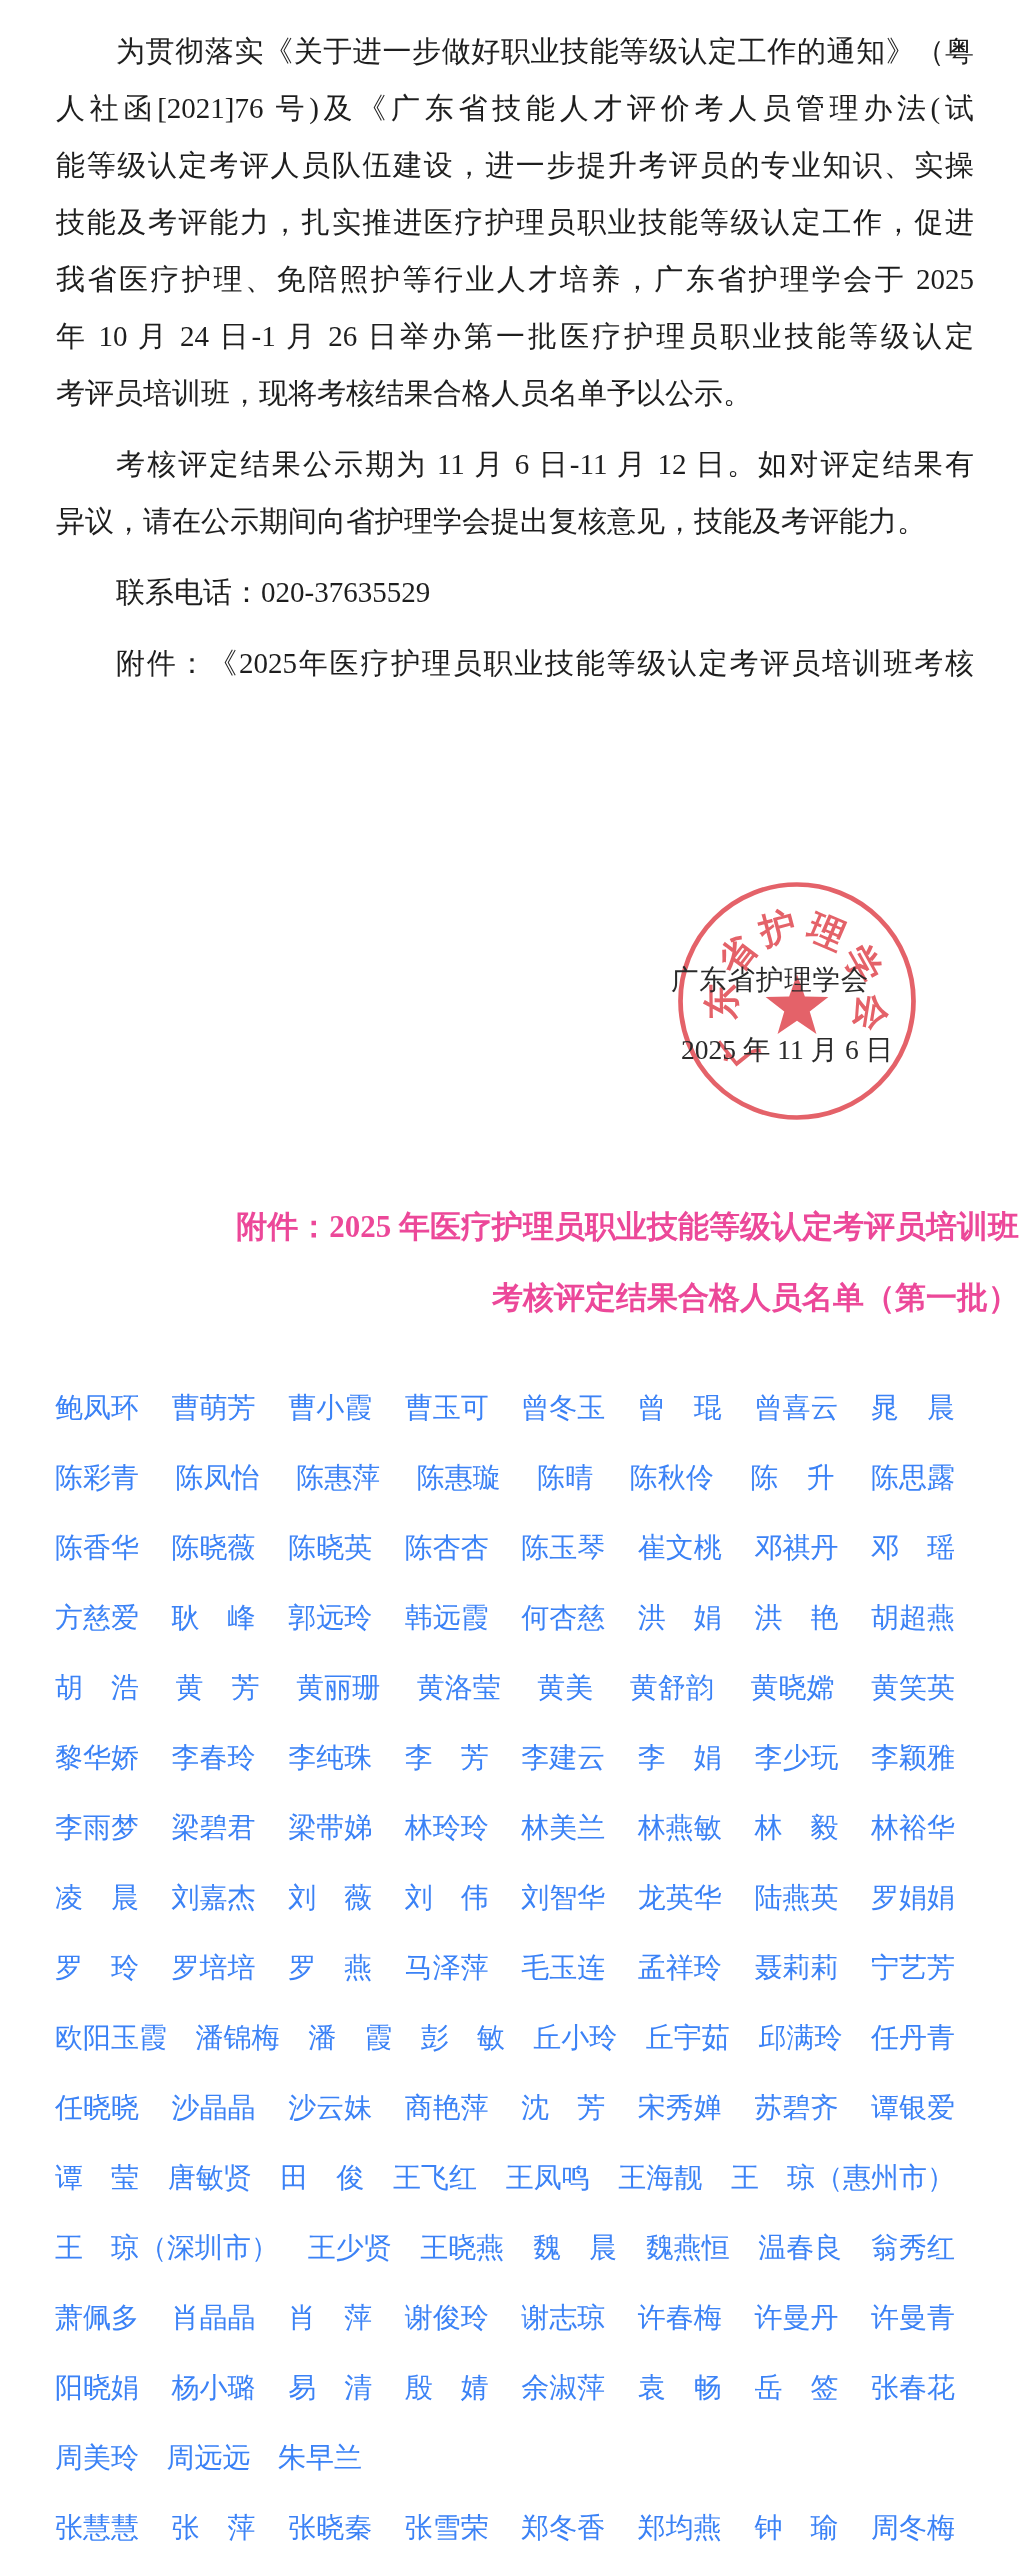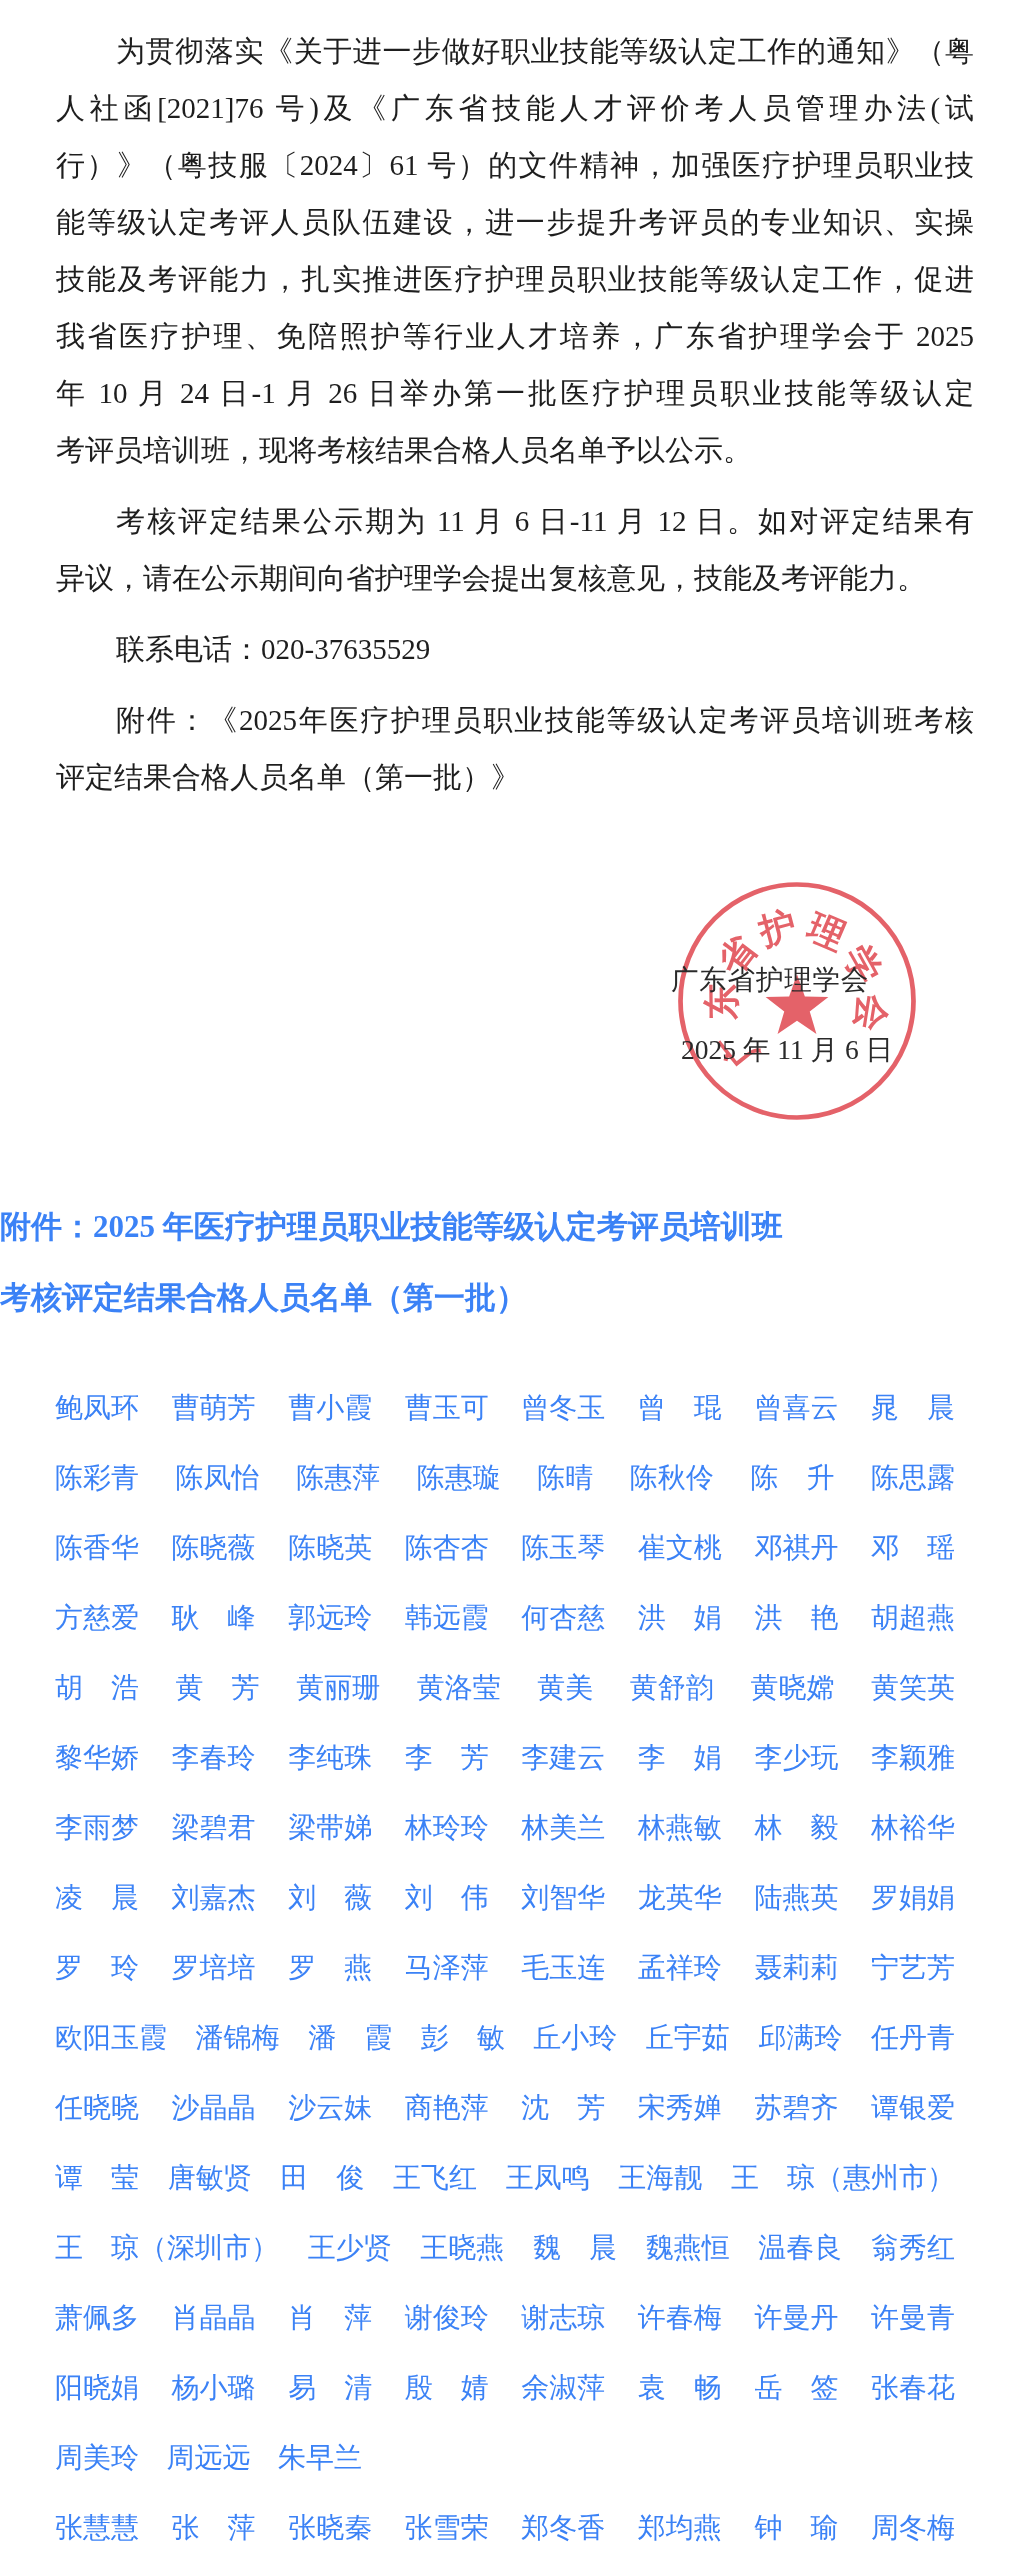--- a/index.html
+++ b/index.html
@@ -61,25 +61,25 @@
     color: #2a2a2a;
     white-space: pre;
   }
 
   
   .att-title {
     position: absolute;
     left: 0;
     top: 1191px;
     width: 1019px;
-    text-align: left;
+    text-align: right;
     font-size: 31px;
     line-height: 71px;
     font-weight: bold;
-    color: #3b82f6;
+    color: #ec4899;
   }
   .att-title span { display: block; white-space: pre; }
 
   
   .names {
     position: absolute;
     left: 55px;
     top: 1373px;
     width: 900px;
     font-size: 28px;
@@ -97,37 +97,35 @@
 </style>
 </head>
 <body>
 
 <div id="page">
 
   <div class="notice">
     <div class="para">
       <span class="line indent">为贯彻落实《关于进一步做好职业技能等级认定工作的通知》（粤</span>
       <span class="line">人社函[2021]76 号)及《广东省技能人才评价考人员管理办法(试</span>
-      <span class="line">行）》（粤技服〔2024〕61 号）的文件精神，加强医疗护理员职业技</span>
       <span class="line">能等级认定考评人员队伍建设，进一步提升考评员的专业知识、实操</span>
       <span class="line">技能及考评能力，扎实推进医疗护理员职业技能等级认定工作，促进</span>
       <span class="line">我省医疗护理、免陪照护等行业人才培养，广东省护理学会于 2025</span>
       <span class="line">年 10 月 24 日-1 月 26 日举办第一批医疗护理员职业技能等级认定</span>
       <span class="line last">考评员培训班，现将考核结果合格人员名单予以公示。</span>
     </div>
     <div class="para">
       <span class="line indent">考核评定结果公示期为 11 月 6 日-11 月 12 日。如对评定结果有</span>
       <span class="line last">异议，请在公示期间向省护理学会提出复核意见，技能及考评能力。</span>
     </div>
     <div class="para">
       <span class="line indent last">联系电话：020-37635529</span>
     </div>
     <div class="para">
       <span class="line indent">附件：《2025年医疗护理员职业技能等级认定考评员培训班考核</span>
-      <span class="line last">评定结果合格人员名单（第一批）》</span>
     </div>
   </div>
 
   <svg class="seal" viewBox="0 0 310 310" xmlns="http://www.w3.org/2000/svg">
     <defs>
       <path id="sealArc" d="M 109.1 220.5 A 80 80 0 1 1 227.5 188.8" fill="none"></path>
     </defs>
     <circle cx="155" cy="155" r="148" fill="none" stroke-width="6" stroke="#e0474f"></circle>
     <text font-size="46" font-weight="bold" fill="#e0474f" font-family="DejaVu Serif, serif">
       <textPath href="#sealArc" startOffset="0" textLength="363" lengthAdjust="spacing">广东省护理学会</textPath>

